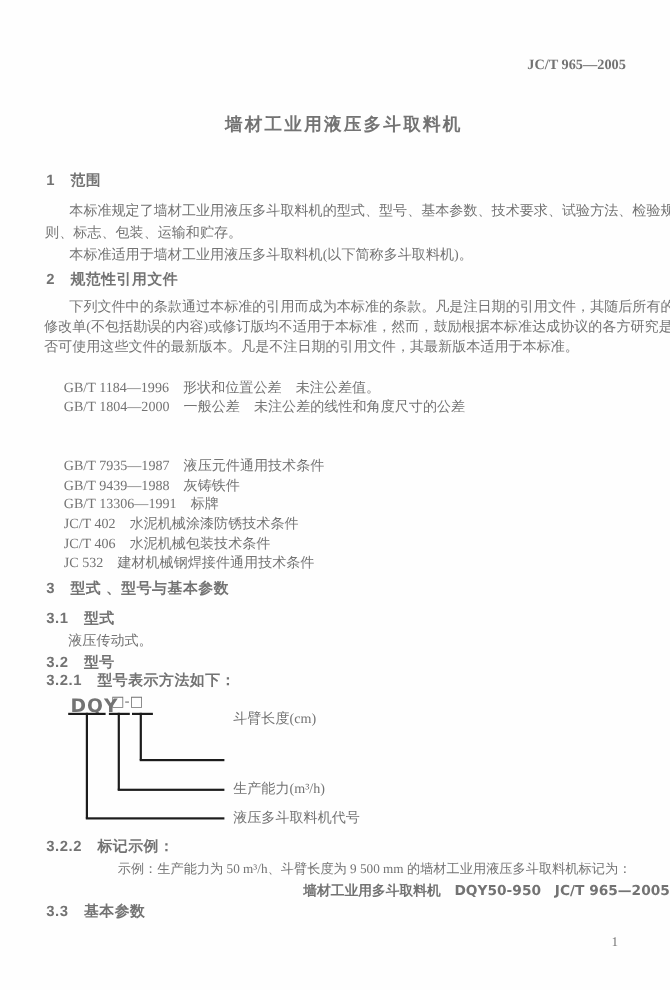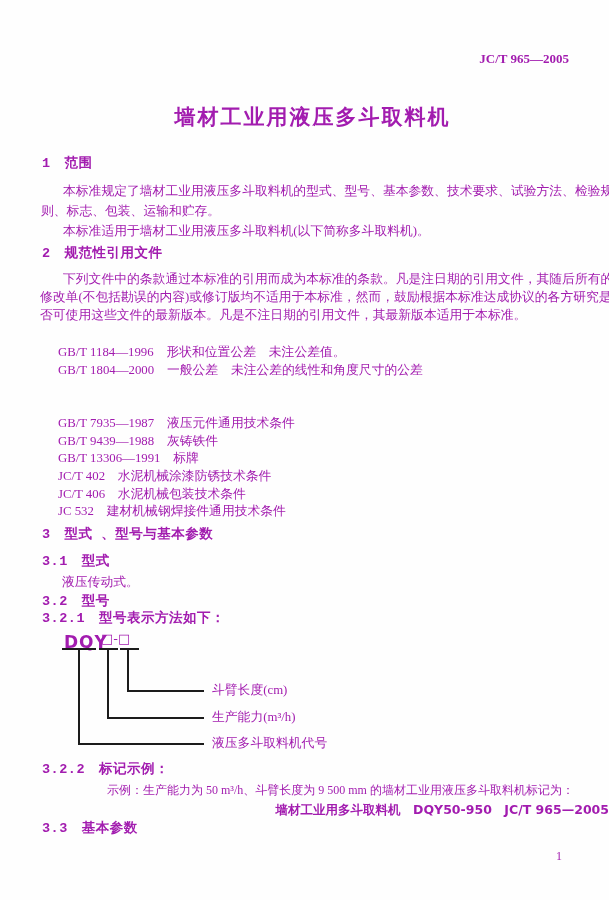--- a/index.html
+++ b/index.html
@@ -1,46 +1,46 @@
 <!DOCTYPE html>
 <html><head>
 <meta charset="utf-8">
 <style>
   html,body { margin:0; padding:0; background:#ffffff; }
   .page {
     position:relative;
     width:609px; height:900px;
     margin:0 auto;
     background:#fefefe;
-    color:#a21caf;
+    color:#737373;
     overflow:hidden;
     font-family:"Liberation Serif", serif;
   }
   .line {
     position:absolute;
     white-space:nowrap;
     font-size:12.8px;
     line-height:1.15;
     font-family:"Liberation Serif", serif;
   }
   .heading {
     position:absolute;
     white-space:nowrap;
     font-size:13.5px;
     line-height:1.1;
     font-weight:bold;
-    font-family:Liberation Mono, monospace;
+    font-family:Liberation Sans, sans-serif;
     letter-spacing:0.5px;
     text-align:center;
   }
   .title {
     position:absolute;
     left:16px; right:0;
     text-align:center;
-    font-size:21px;
+    font-size:16px;
     font-weight:bold;
     font-family:"DejaVu Sans", sans-serif;
     letter-spacing:2px;
   }
   .hdr-code {
     position:absolute;
     font-size:13px;
     font-weight:bold;
     font-family:"Liberation Serif", serif;
   }
@@ -120,21 +120,21 @@
   <div class="ln" style="left:62px;  top:648px; width:34px; height:1.5px;"></div>
   <div class="ln" style="left:99px;  top:648px; width:19px; height:1.5px;"></div>
   <div class="ln" style="left:120px; top:648px; width:19px; height:1.5px;"></div>
   <div class="ln" style="left:78px;  top:648px; width:1.5px; height:96px;"></div>
   <div class="ln" style="left:107px; top:648px; width:1.5px; height:70px;"></div>
   <div class="ln" style="left:127px; top:648px; width:1.5px; height:43px;"></div>
   <div class="ln" style="left:127px; top:690px; width:77px;  height:1.5px;"></div>
   <div class="ln" style="left:107px; top:717px; width:97px;  height:1.5px;"></div>
   <div class="ln" style="left:78px;  top:743px; width:126px; height:1.5px;"></div>
 
-  <div class="line" style="left:212px; top:683px;text-align:center;">斗臂长度(cm)</div>
+  <div class="line" style="left:212px; top:646px;text-align:center;">斗臂长度(cm)</div>
   <div class="line" style="left:212px; top:710px;">生产能力(m³/h)</div>
   <div class="line" style="left:212px; top:736px;">液压多斗取料机代号</div>
 
   <div class="heading" style="left:42px; top:763px;">3.2.2　标记示例：</div>
   <div class="line small" style="left:64px; top:784px;">示例：生产能力为 50 m³/h、斗臂长度为 9 500 mm 的墙材工业用液压多斗取料机标记为：</div>
   <div class="desig" style="top:802px;text-align:right;">墙材工业用多斗取料机　DQY50-950　JC/T 965—2005</div>
 
   <div class="heading" style="left:42px; top:822px;">3.3　基本参数</div>
 
   <div class="pageno" style="left:556px; top:849px;">1</div>

